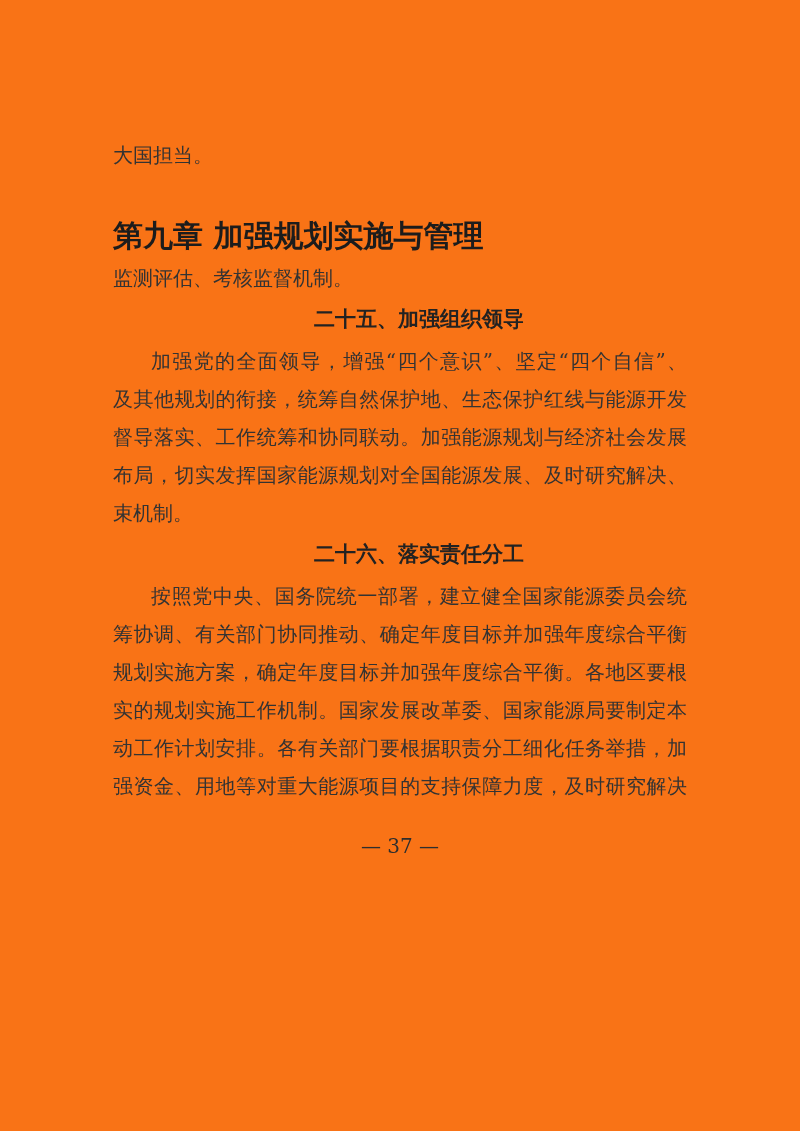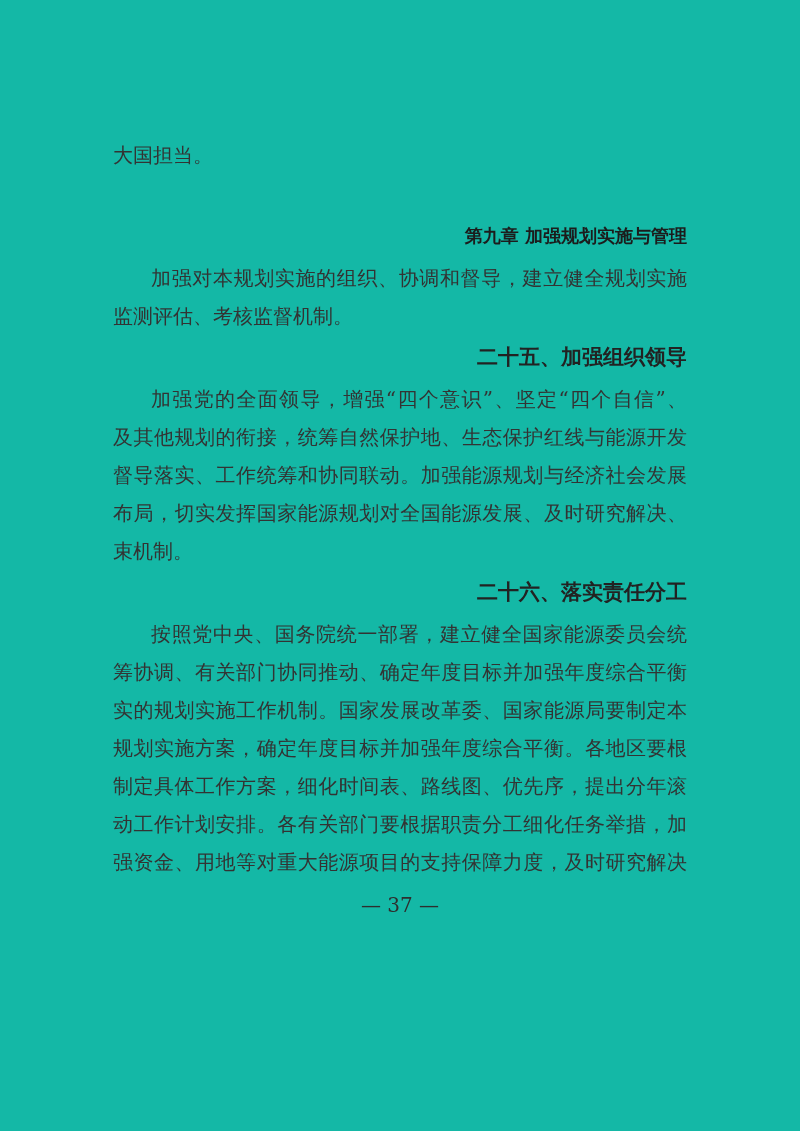--- a/index.html
+++ b/index.html
@@ -5,21 +5,21 @@
   html, body {
     margin: 0;
     padding: 0;
     background: #f2f2f2;
   }
   .page {
     position: relative;
     width: 800px;
     height: 1131px;
     margin: 0 auto;
-    background: #14b8a6;
+    background: #f97316;
     box-sizing: border-box;
     padding: 0 113px;
     overflow: hidden;
     font-family: "DejaVu Serif", "Liberation Serif", serif;
     color: #333333;
   }
   .line {
     height: 38px;
     line-height: 38px;
     font-size: 20px;
@@ -39,80 +39,78 @@
     height: 38px;
     line-height: 38px;
     font-size: 20px;
     text-align: left;
     text-align-last: left;
   }
   .chapter-heading {
     margin: 43px 0 4px 0;
     height: 38px;
     line-height: 38px;
-    font-size: 18px;
+    font-size: 30px;
     font-weight: bold;
-    text-align: right;
+    text-align: left;
     color: #1c1c1c;
     font-family: "DejaVu Serif", "Liberation Serif", serif;
   }
   .section-heading {
     margin: 3px 0 4px 0;
     height: 38px;
     line-height: 38px;
     padding-left: 38px;
     font-size: 21px;
     font-weight: bold;
     color: #222222;
     font-family: "DejaVu Sans", "Liberation Sans", sans-serif;
-    text-align: right;
+    text-align: center;
   }
   .para { margin: 0; }
   .para-intro { margin-top: 4px; }
   .para-body { margin-top: 4px; }
   .page-number {
-    margin-top: 5px;
+    margin-top: 22px;
     height: 38px;
     line-height: 38px;
     font-size: 20px;
     text-align: center;
     color: #2e2e2e;
   }
 </style>
 </head>
 <body>
 
 <div class="page">
 
   <div class="closing-line">大国担当。</div>
 
   <h1 class="chapter-heading">第九章  加强规划实施与管理</h1>
 
   <div class="para para-intro">
-    <div class="line indent">加强对本规划实施的组织、协调和督导，建立健全规划实施</div>
     <div class="line lastline">监测评估、考核监督机制。</div>
   </div>
 
   <h2 class="section-heading">二十五、加强组织领导</h2>
 
   <div class="para para-body">
     <div class="line indent">加强党的全面领导，增强“四个意识”、坚定“四个自信”、</div>
     <div class="line">及其他规划的衔接，统筹自然保护地、生态保护红线与能源开发</div>
     <div class="line">督导落实、工作统筹和协同联动。加强能源规划与经济社会发展</div>
     <div class="line">布局，切实发挥国家能源规划对全国能源发展、及时研究解决、</div>
     <div class="line lastline">束机制。</div>
   </div>
 
   <h2 class="section-heading">二十六、落实责任分工</h2>
 
   <div class="para para-body">
     <div class="line indent">按照党中央、国务院统一部署，建立健全国家能源委员会统</div>
     <div class="line">筹协调、有关部门协同推动、确定年度目标并加强年度综合平衡</div>
+    <div class="line">规划实施方案，确定年度目标并加强年度综合平衡。各地区要根</div>
     <div class="line">实的规划实施工作机制。国家发展改革委、国家能源局要制定本</div>
-    <div class="line">规划实施方案，确定年度目标并加强年度综合平衡。各地区要根</div>
-    <div class="line">制定具体工作方案，细化时间表、路线图、优先序，提出分年滚</div>
     <div class="line">动工作计划安排。各有关部门要根据职责分工细化任务举措，加</div>
     <div class="line">强资金、用地等对重大能源项目的支持保障力度，及时研究解决</div>
   </div>
 
   <div class="page-number">— 37 —</div>
 
 </div>
 
 </body></html>

